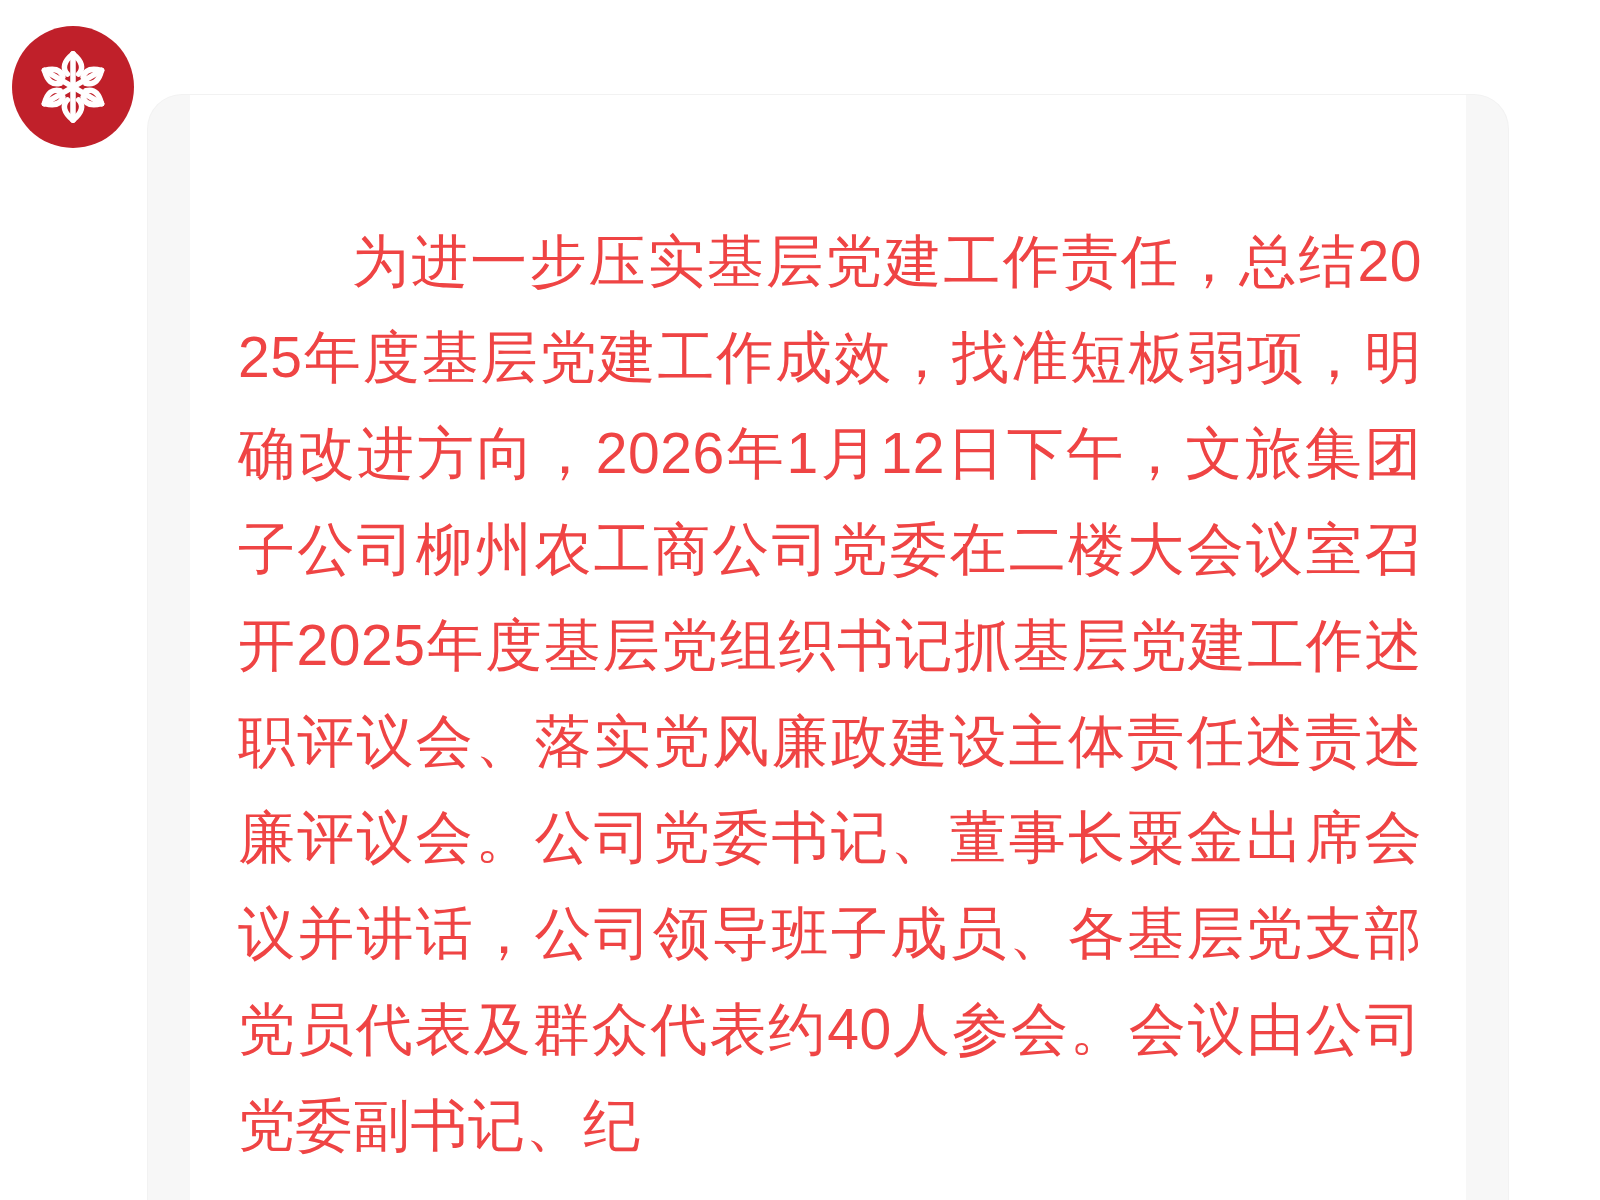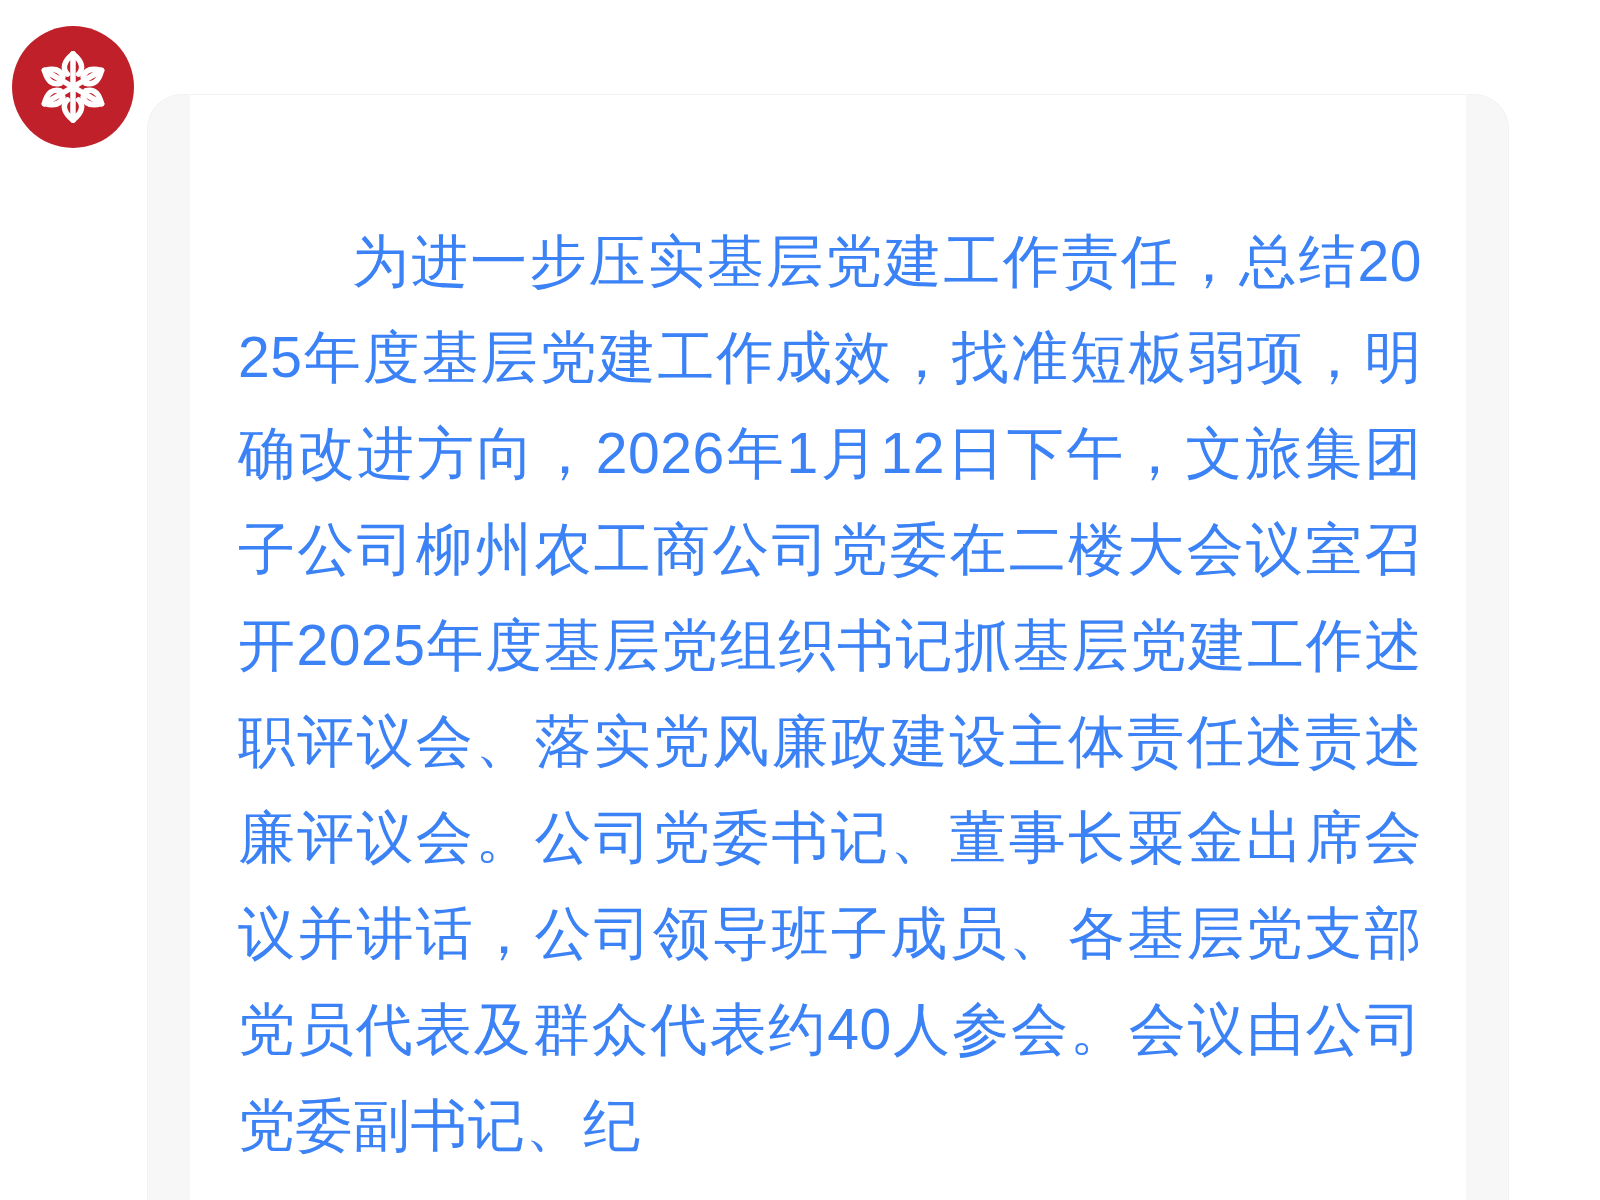--- a/index.html
+++ b/index.html
@@ -61,21 +61,21 @@
     overflow: hidden;
   }
 
   .article-body {
     position: absolute;
     left: 48px;
     top: 118px;
     width: 1184px;
     font-size: 57px;
     line-height: 96px;
-    color: #3b82f6;
+    color: #ef4444;
     letter-spacing: 0.5px;
     text-align: justify;
     text-justify: inter-ideograph;
     word-break: break-all;
   }
   .article-body p {
     margin: 0;
     text-indent: 2em;
   }
 </style>

